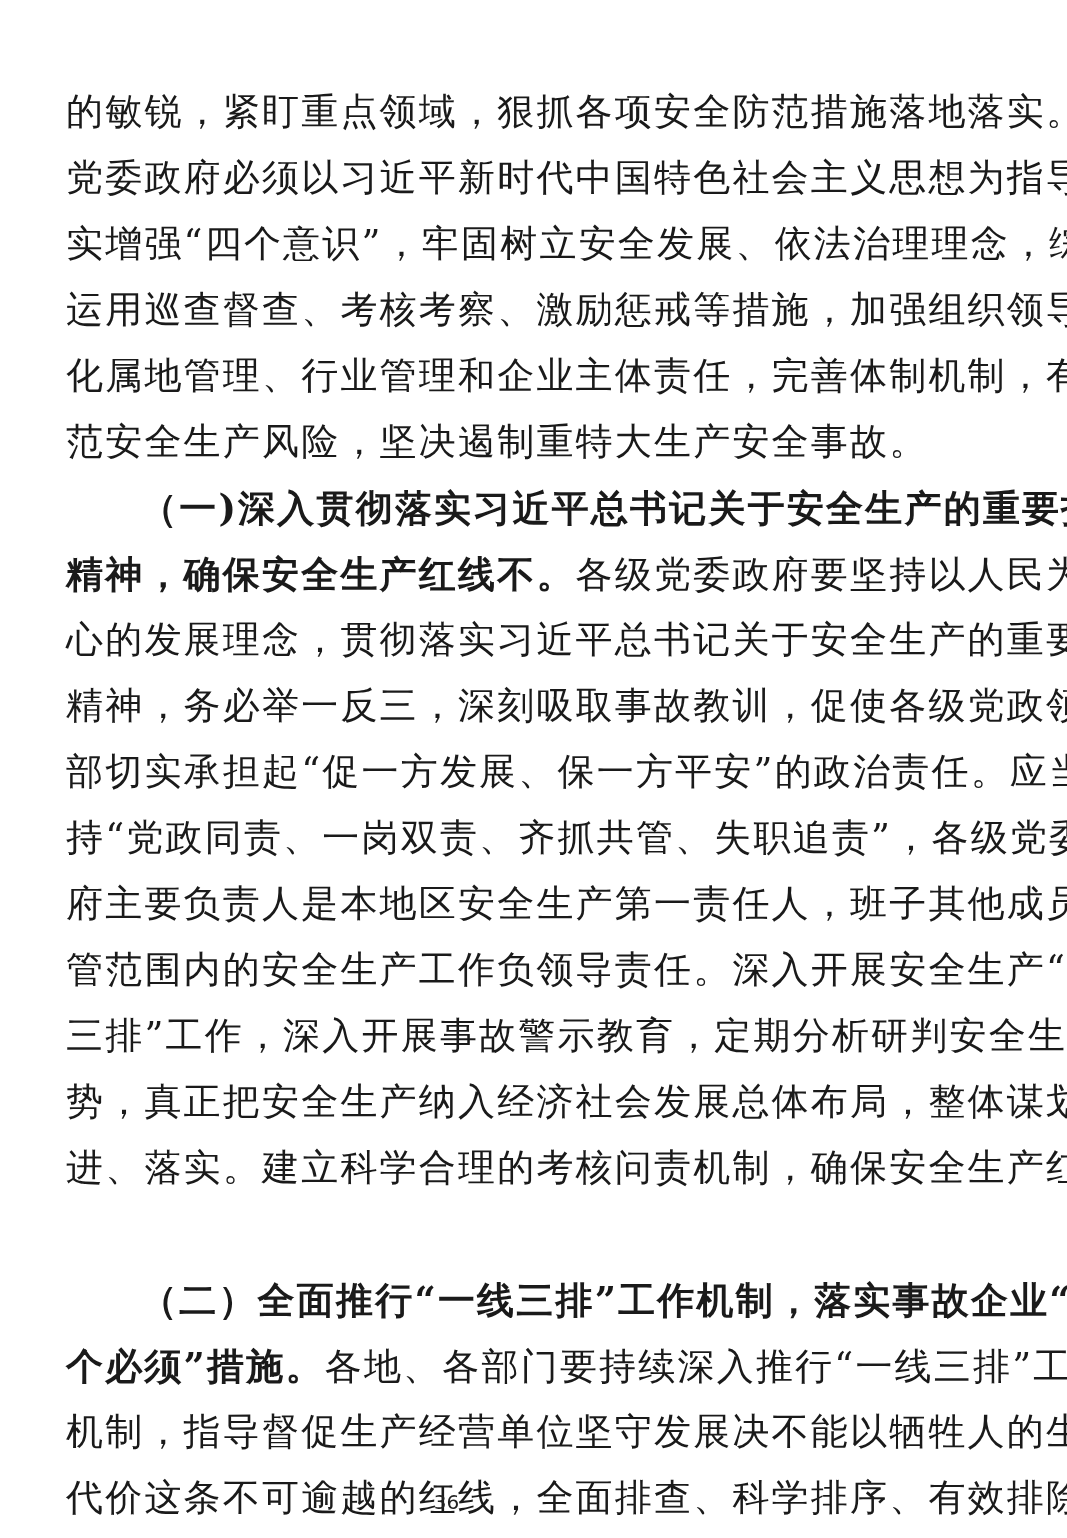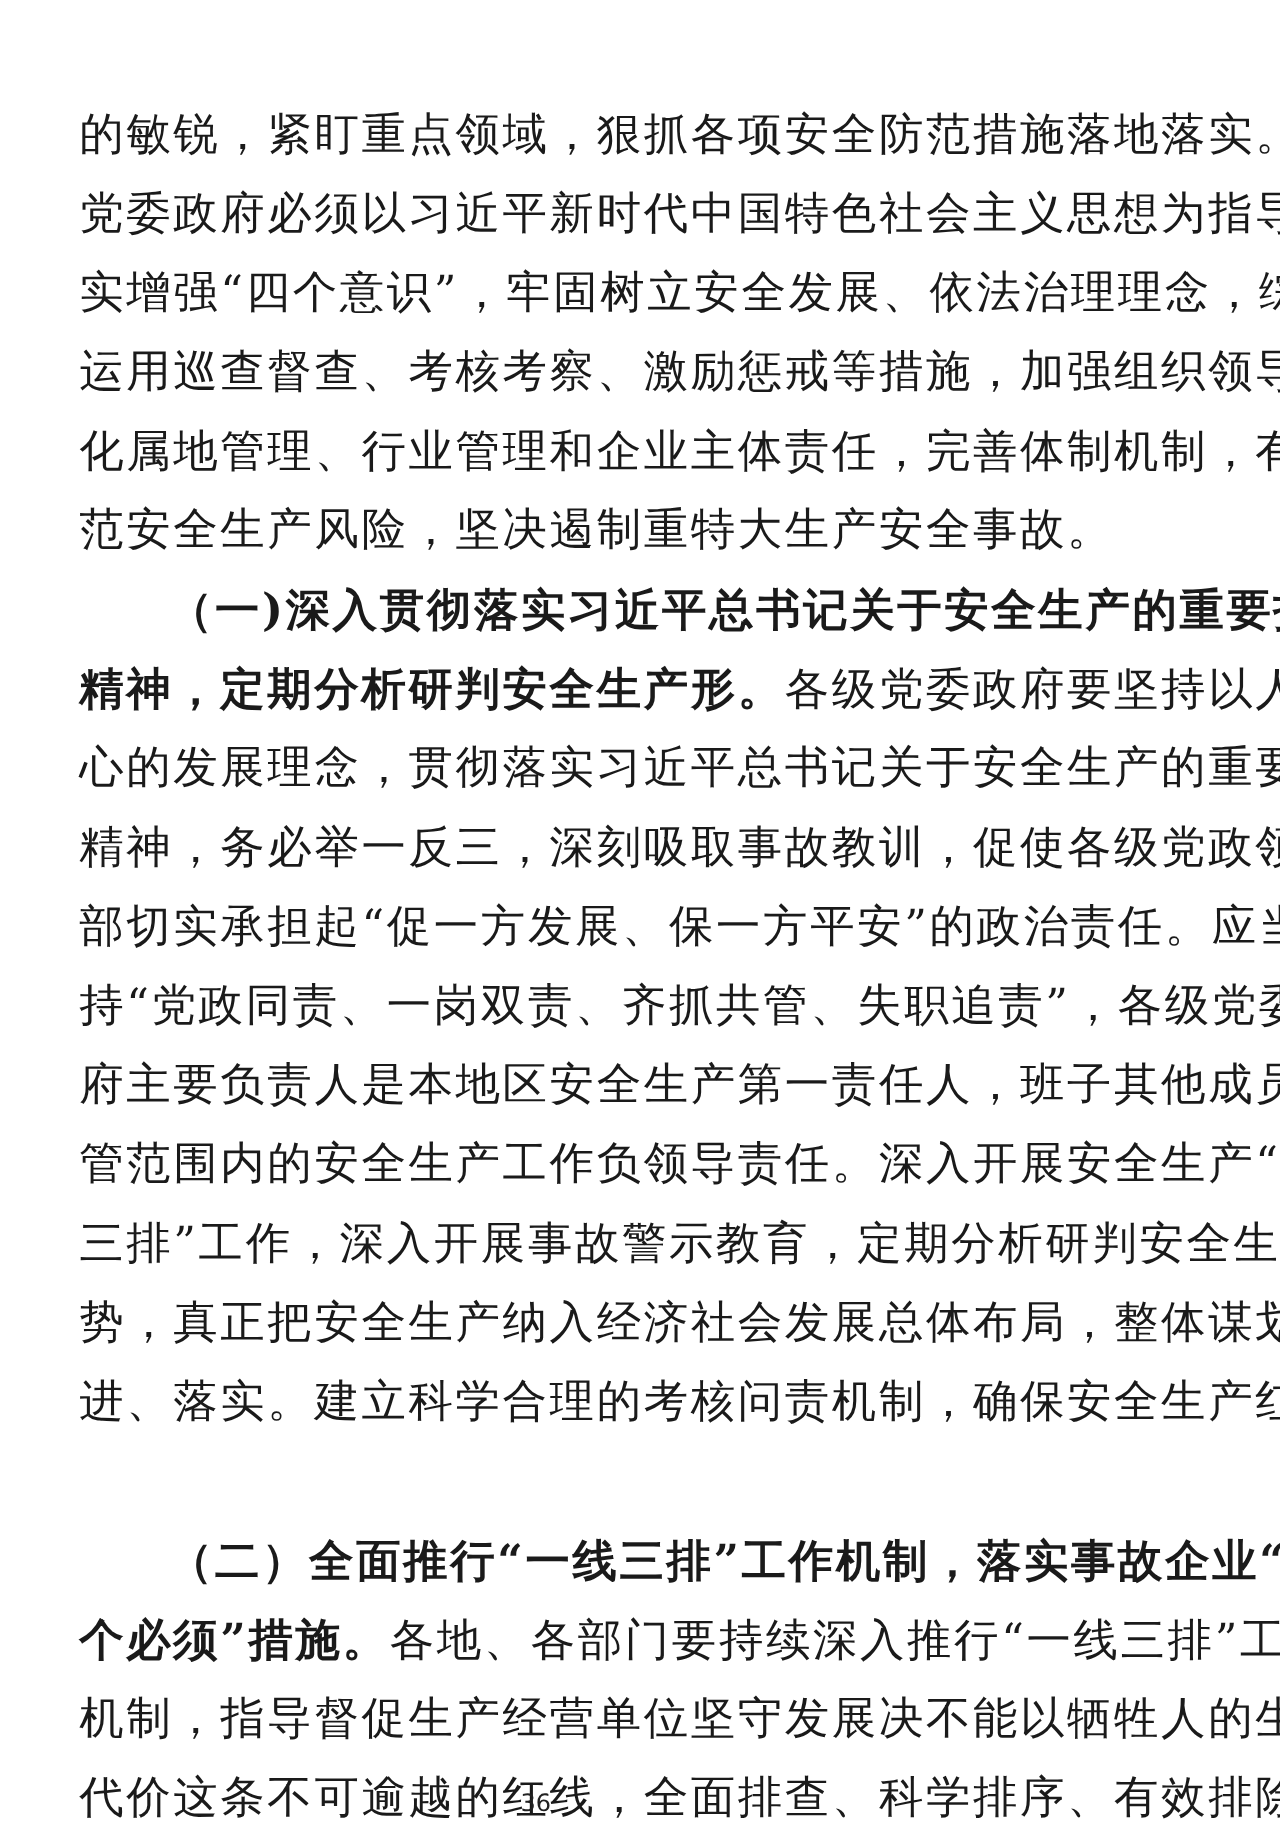--- a/index.html
+++ b/index.html
@@ -28,21 +28,20 @@
       height: 66px;
       font-size: 37px;
       line-height: 66px;
       white-space: nowrap;
       letter-spacing: 2.2px;
       text-align: justify;
       text-align-last: justify;
     }
     .line.last {
       text-align-last: left;
-      font-family: Liberation Serif, serif;
     }
     .line.indent {
       left: 140px;
       width: 876px;
     }
     .bold {
       font-weight: bold;
     }
     .page-number {
       position: absolute;
@@ -61,21 +60,21 @@
 <div class="page">
 
   <div class="line" style="top:79px"><span>的敏锐，紧盯重点领域，狠抓各项安全防范措施落地落实。各级</span></div>
   <div class="line" style="top:145px"><span>党委政府必须以习近平新时代中国特色社会主义思想为指导，切</span></div>
   <div class="line" style="top:211px"><span>实增强“四个意识”，牢固树立安全发展、依法治理理念，综合</span></div>
   <div class="line" style="top:277px"><span>运用巡查督查、考核考察、激励惩戒等措施，加强组织领导，强</span></div>
   <div class="line" style="top:343px"><span>化属地管理、行业管理和企业主体责任，完善体制机制，有效防</span></div>
   <div class="line last" style="top:409px"><span>范安全生产风险，坚决遏制重特大生产安全事故。</span></div>
 
   <div class="line indent" style="top:475px"><span class="bold">（一)深入贯彻落实习近平总书记关于安全生产的重要指示</span></div>
-  <div class="line" style="top:541px"><span class="bold">精神，定期分析研判安全生产形。</span><span>各级党委政府要坚持以人民为中</span></div>
+  <div class="line" style="top:541px"><span class="bold">精神，确保安全生产红线不。</span><span>各级党委政府要坚持以人民为中</span></div>
   <div class="line" style="top:607px"><span>心的发展理念，贯彻落实习近平总书记关于安全生产的重要指示</span></div>
   <div class="line" style="top:673px"><span>精神，务必举一反三，深刻吸取事故教训，促使各级党政领导干</span></div>
   <div class="line" style="top:739px"><span>部切实承担起“促一方发展、保一方平安”的政治责任。应当坚</span></div>
   <div class="line" style="top:805px"><span>持“党政同责、一岗双责、齐抓共管、失职追责”，各级党委政</span></div>
   <div class="line" style="top:871px"><span>府主要负责人是本地区安全生产第一责任人，班子其他成员对分</span></div>
   <div class="line" style="top:937px"><span>管范围内的安全生产工作负领导责任。深入开展安全生产“一线</span></div>
   <div class="line" style="top:1003px"><span>三排”工作，深入开展事故警示教育，定期分析研判安全生产形</span></div>
   <div class="line" style="top:1069px"><span>势，真正把安全生产纳入经济社会发展总体布局，整体谋划、推</span></div>
   <div class="line" style="top:1135px"><span>进、落实。建立科学合理的考核问责机制，确保安全生产红线不</span></div>
 

